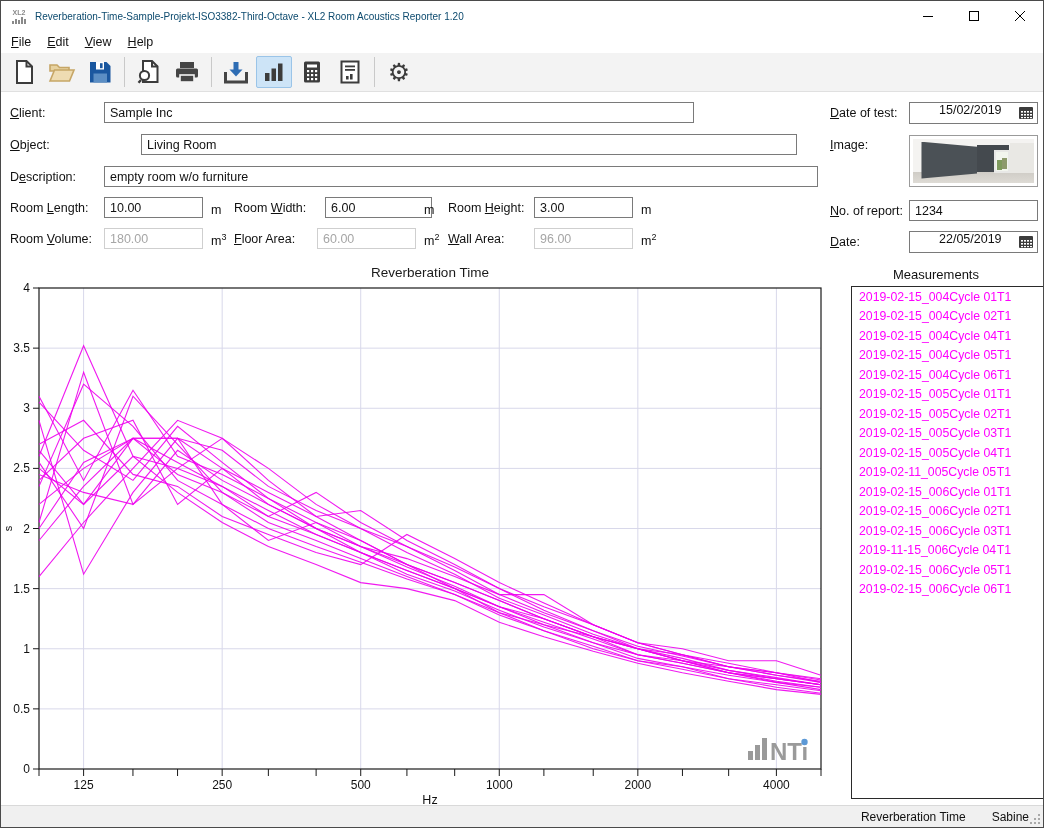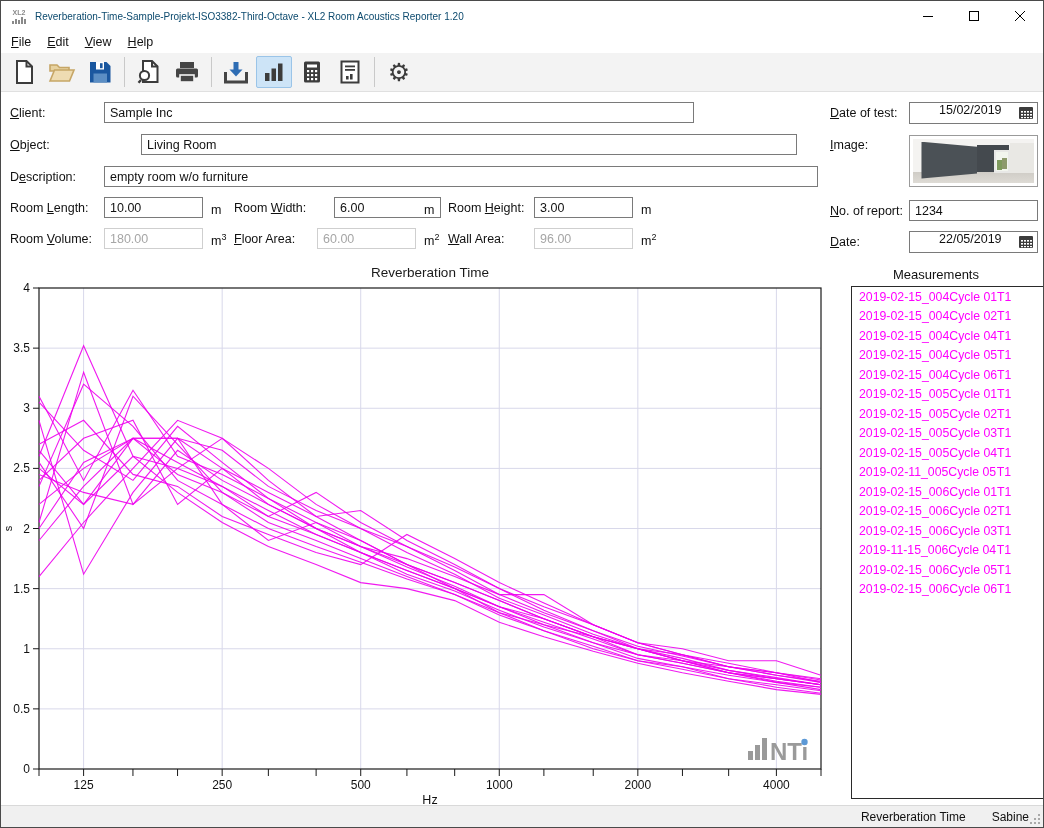--- a/index.html
+++ b/index.html
@@ -197,21 +197,21 @@
   <input class="txt" style="left: 103px; top: 133px; width: 656px; margin-left: 37px;" value="Living Room">
 
   <label class="lbl" style="left:9px;top:169px">D<u>e</u>scription:</label>
   <input class="txt" style="left: 103px; top: 165px; width: 714px;" value="empty room w/o furniture">
 
   <label class="lbl" style="left:9px;top:200px">Room <u>L</u>ength:</label>
   <input class="txt" style="left: 103px; top: 196px; width: 99px;" value="10.00">
   <span class="unit" style="left:210px;top:200px"><span>m</span><sup></sup></span>
 
   <label class="lbl" style="left:233px;top:200px">Room <u>W</u>idth:</label>
-  <input class="txt" style="left: 333px; top: 196px; width: 107px;" value="6.00">
+  <input class="txt" style="left: 324px; top: 196px; width: 107px;" value="6.00">
   <span class="unit" style="left:423px;top:200px"><span>m</span><sup></sup></span>
 
   <label class="lbl" style="left:447px;top:200px">Room <u>H</u>eight:</label>
   <input class="txt" style="left: 533px; top: 196px; width: 99px;" value="3.00">
   <span class="unit" style="left:640px;top:200px"><span>m</span><sup></sup></span>
 
   <label class="lbl" style="left:9px;top:231px">Room <u>V</u>olume:</label>
   <input class="txt" style="left: 103px; top: 227px; width: 99px;" disabled="" value="180.00">
   <span class="unit" style="left:210px;top:231px"><span>m</span><sup>3</sup></span>
 

